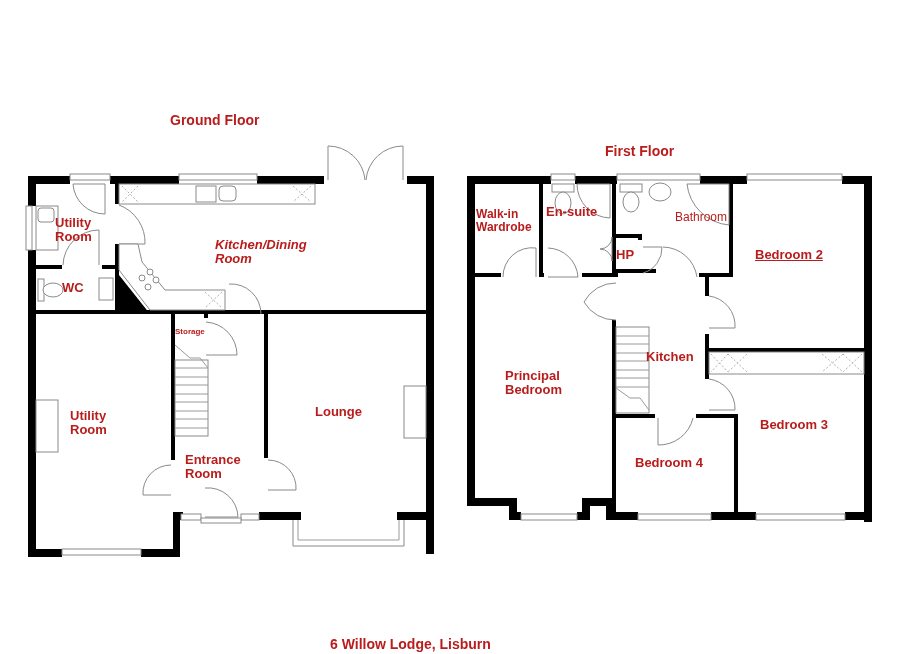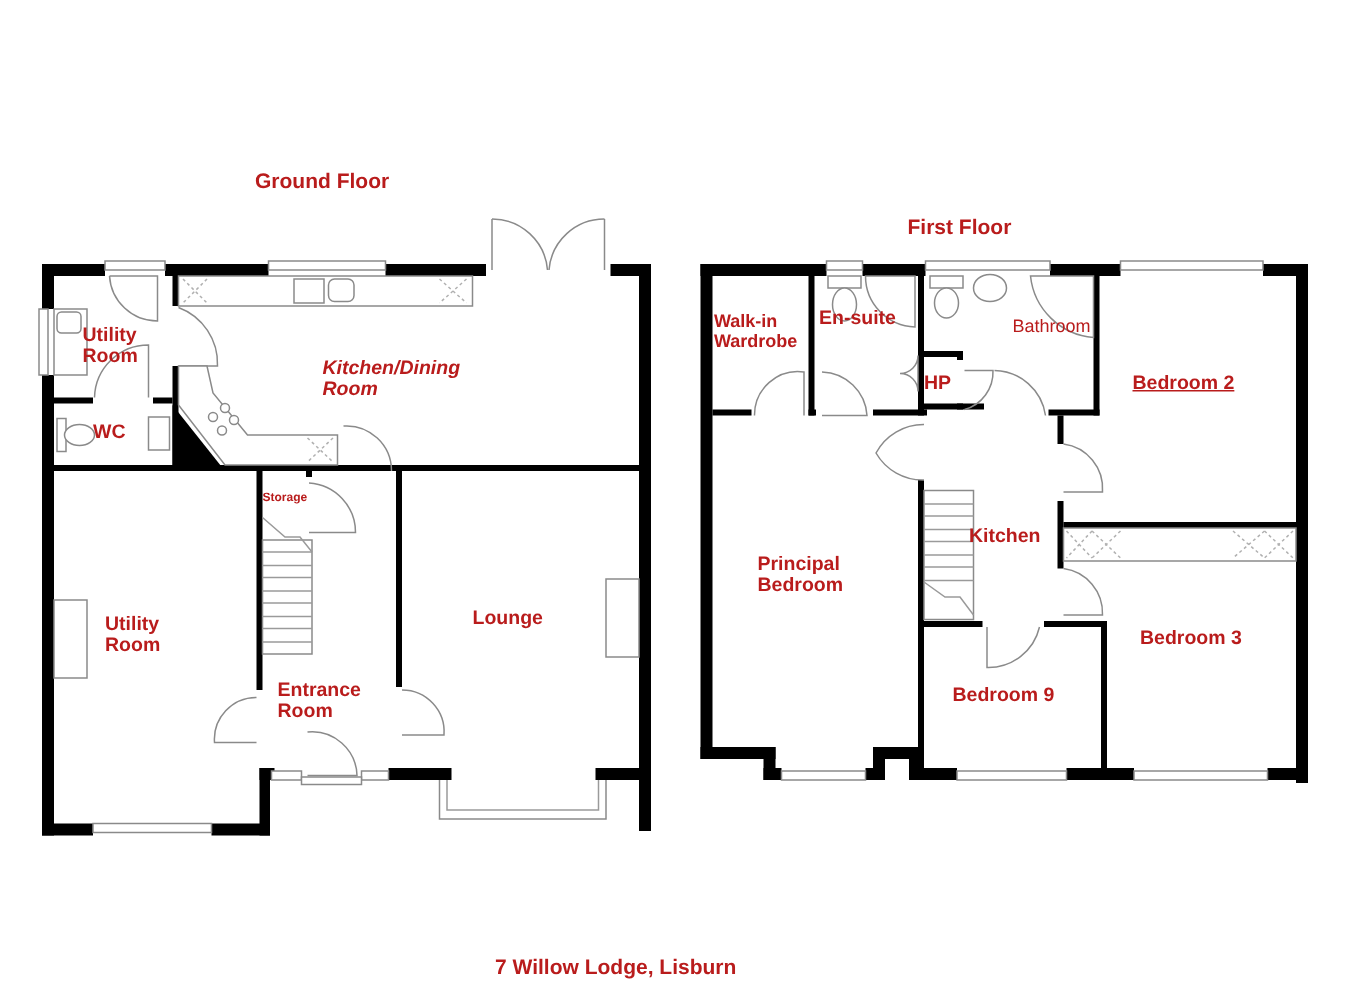--- a/index.html
+++ b/index.html
@@ -229,15 +229,15 @@
 <div class="lbl room" style="left:546px;top:205px;width:62px;">En-suite</div>
 <div class="lbl small" style="left:636px;top:211px;width:62px;">Bathroom</div>
 <div class="lbl room" style="left:616px;top:248px;width:20px;">HP</div>
 <div class="lbl room" style="left:755px;top:248px;width:80px;text-decoration:underline;">Bedroom 2</div>
 <div class="lbl room" style="left:646px;top:350px;width:60px;">Kitchen</div>
 <div class="lbl room" style="left:505px;top:369px;width:75px;">
   <div>Principal</div>
   <div>Bedroom</div>
 </div>
 <div class="lbl room" style="left:760px;top:418px;width:80px;">Bedroom 3</div>
-<div class="lbl room" style="left:635px;top:456px;width:80px;">Bedroom 9</div>
-
-<div class="lbl title" style="left:330px;top:637px;width:240px;">7 Willow Lodge, Lisburn</div>
+<div class="lbl room" style="left:635px;top:456px;width:80px;">Bedroom 4</div>
+
+<div class="lbl title" style="left:330px;top:637px;width:240px;">6 Willow Lodge, Lisburn</div>
 
 </body></html>

